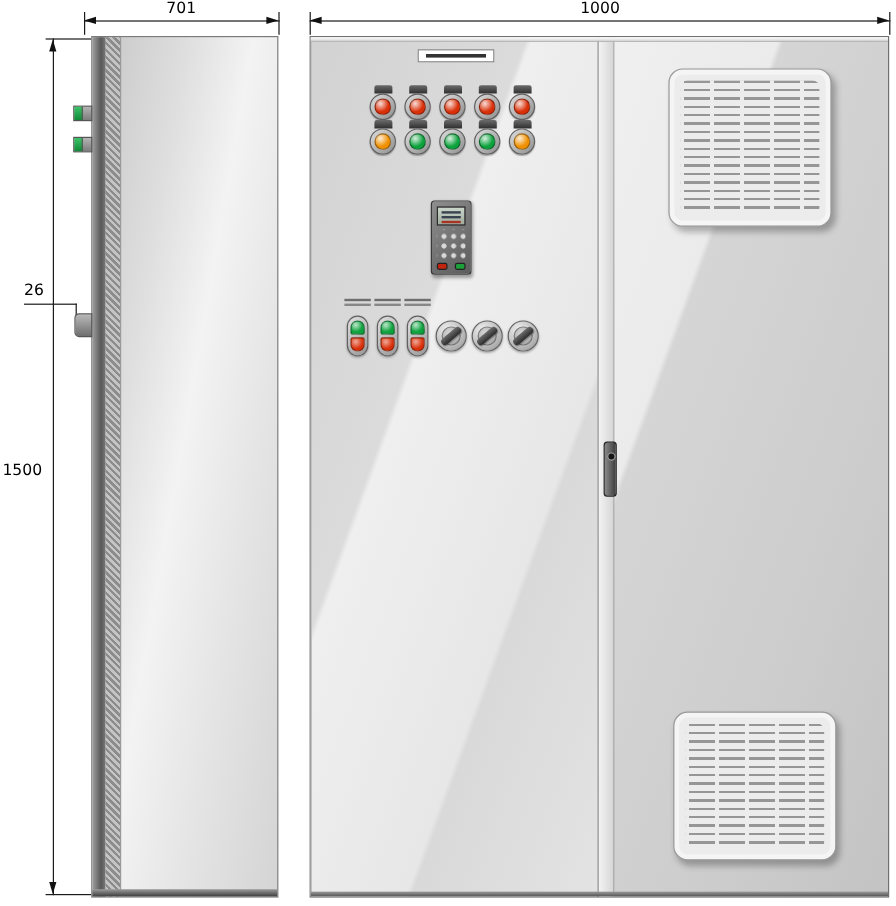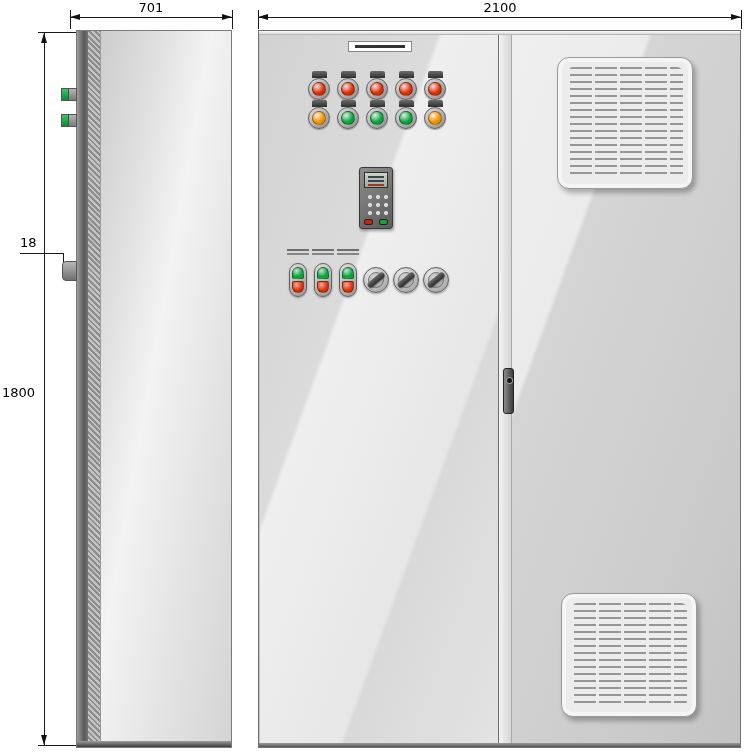--- a/index.html
+++ b/index.html
@@ -123,23 +123,23 @@
     <div class="ext" style="left:70px;top:17px;width:163px;height:1px"></div>
     <div class="arrow left" style="left:70px;top:13.5px"></div>
     <div class="arrow right" style="left:222px;top:13.5px"></div>
     <div class="dim-label" style="left:121px;top:1px;width:60px">701</div>
 
     <div class="ext" style="left:44px;top:32px;width:1px;height:714px"></div>
     <div class="ext" style="left:38px;top:32px;width:38px;height:1px"></div>
     <div class="ext" style="left:38px;top:745px;width:38px;height:1px"></div>
     <div class="arrow up" style="left:40.5px;top:33px"></div>
     <div class="arrow down" style="left:40.5px;top:735px"></div>
-    <div class="dim-label" style="left:2px;top:386px;width:40px;text-align:left">1800</div>
-
-    <div class="dim-label" style="left:20px;top:236px;width:28px;text-align:left">18</div>
+    <div class="dim-label" style="left:2px;top:386px;width:40px;text-align:left">1500</div>
+
+    <div class="dim-label" style="left:20px;top:236px;width:28px;text-align:left">26</div>
     <div class="ext" style="left:20px;top:253px;width:44px;height:1px"></div>
     <div class="ext" style="left:63px;top:253px;width:1px;height:10px"></div>
 
     <div class="side-cab">
       <div class="side-door-edge"></div>
       <div class="side-gasket"></div>
       <div class="cab-base"></div>
     </div>
     <div class="latch" style="left:61px;top:88px">
         <span class="lcap"></span>
@@ -150,21 +150,21 @@
     <div class="shaft"></div>
   </div>
 
   <div>
 
     <div class="ext" style="left:258px;top:10px;width:1px;height:19px"></div>
     <div class="ext" style="left:741px;top:10px;width:1px;height:19px"></div>
     <div class="ext" style="left:258px;top:17px;width:484px;height:1px"></div>
     <div class="arrow left" style="left:258px;top:13.5px"></div>
     <div class="arrow right" style="left:731px;top:13.5px"></div>
-    <div class="dim-label" style="left:470px;top:1px;width:60px">2100</div>
+    <div class="dim-label" style="left:470px;top:1px;width:60px">1000</div>
 
     <div class="front-cab">
 
       <div class="door-left">
         <div class="nameplate"></div>
 
         <div class="lights-row" style="left:49px;top:40px">
             <div class="ind">
               <span class="cap"></span>
               <span class="ring">

